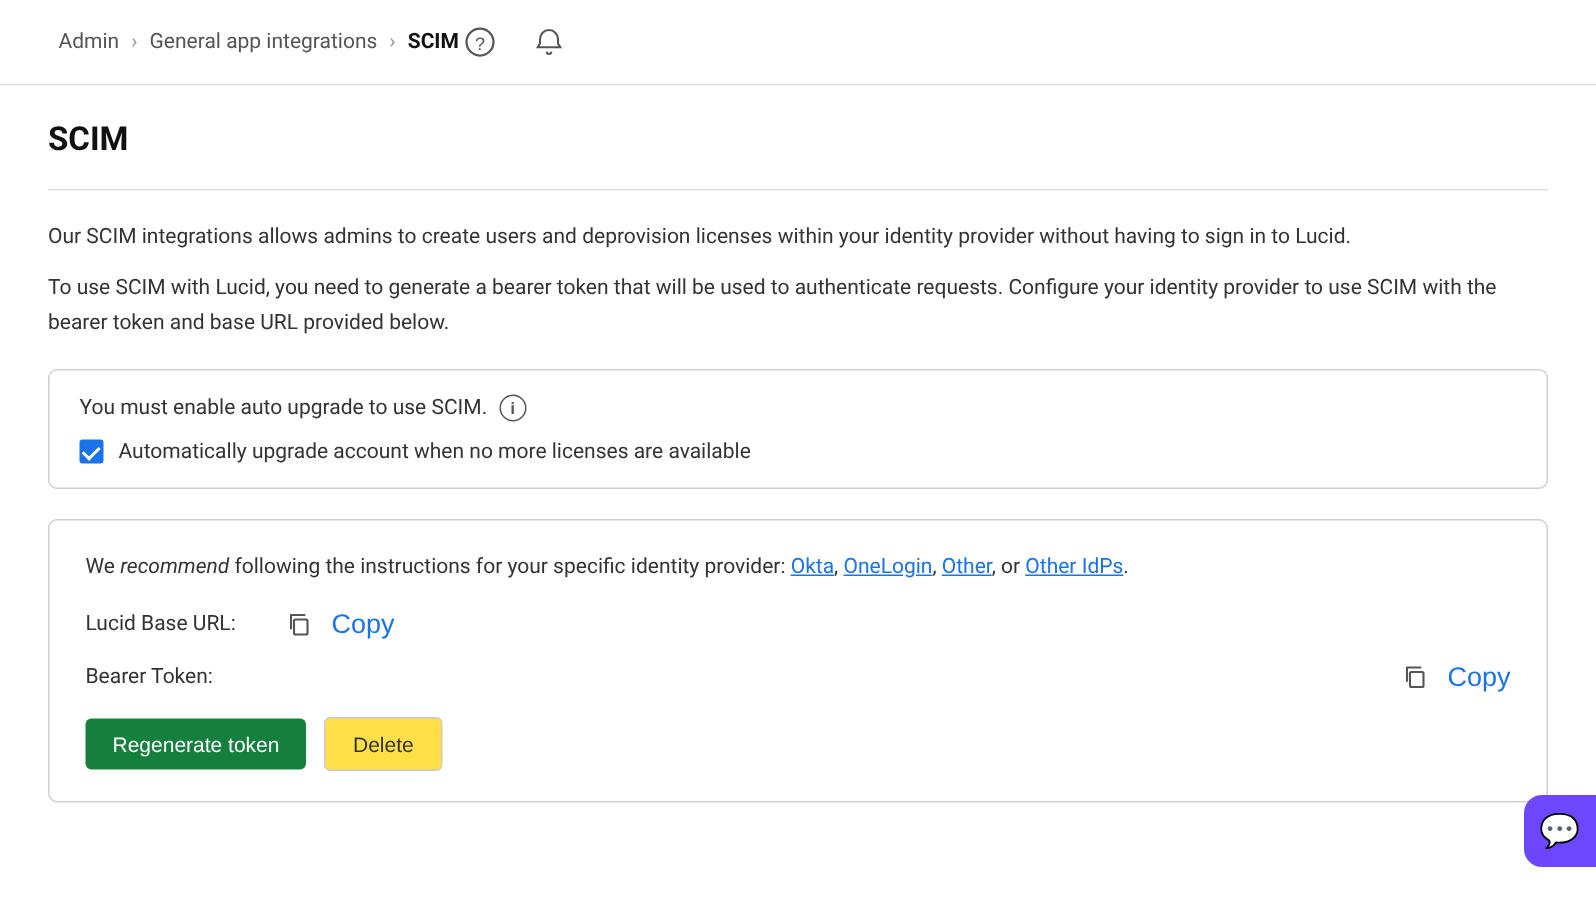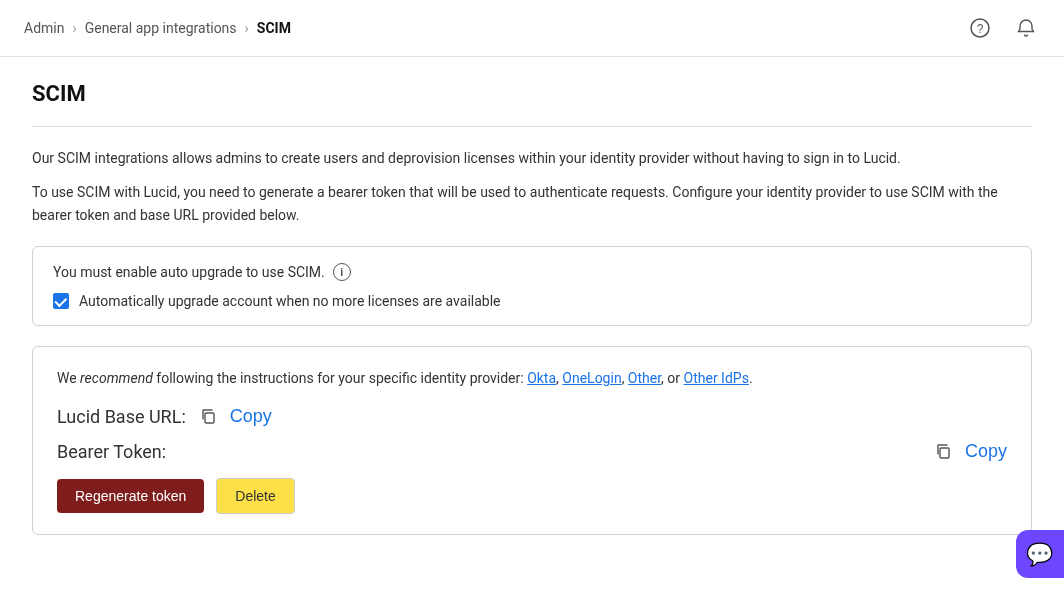--- a/index.html
+++ b/index.html
@@ -7,22 +7,21 @@
       font-family: -apple-system, BlinkMacSystemFont, 'Segoe UI', Roboto, sans-serif;
       font-size: 14px;
       color: #333;
       background: #fff;
     }
 
     
     .header {
       display: flex;
       align-items: center;
-      justify-content: space-between;
-      padding: 14px 24px;
+      padding: 14px 39px;
       border-bottom: 1px solid #e0e0e0;
     }
     .breadcrumb {
       display: flex;
       align-items: center;
       gap: 8px;
       font-size: 14px;
       color: #555;
     }
     .breadcrumb .sep {
@@ -155,21 +154,21 @@
       cursor: pointer;
     }
 
     .field-row {
       display: flex;
       align-items: center;
       gap: 10px;
       margin-bottom: 14px;
     }
     .field-label {
-      font-size: 18px;
+      font-size: 14px;
       color: #333;
       white-space: nowrap;
       min-width: 120px;
     }
     .field-value {
       font-weight: 700;
       font-size: 14px;
       color: #111;
     }
     .copy-icon-btn {
@@ -192,21 +191,21 @@
       text-decoration: none;
     }
 
     .actions-row {
       display: flex;
       align-items: center;
       gap: 12px;
       margin-top: 16px;
     }
     .btn-primary {
-      background: #7f1d1d;
+      background: #15803d;
       color: #fff;
       border: none;
       border-radius: 4px;
       padding: 9px 18px;
       font-size: 14px;
       cursor: pointer;
       font-weight: 500;
     }
     .btn-secondary {
       background: #fde047;

